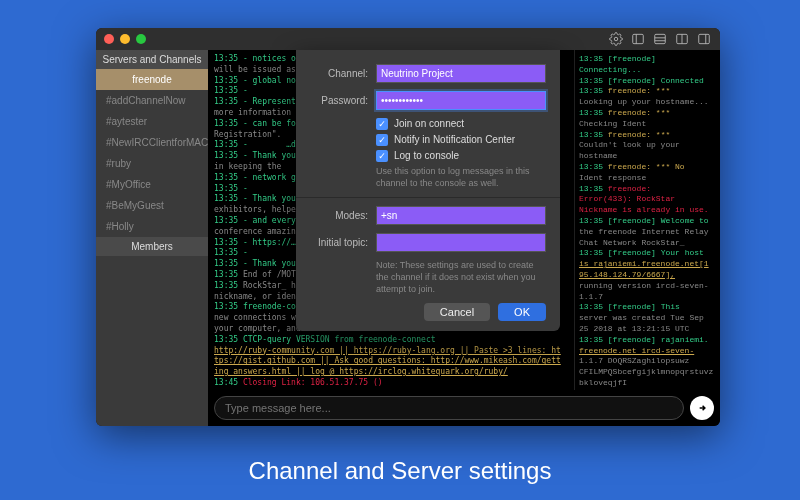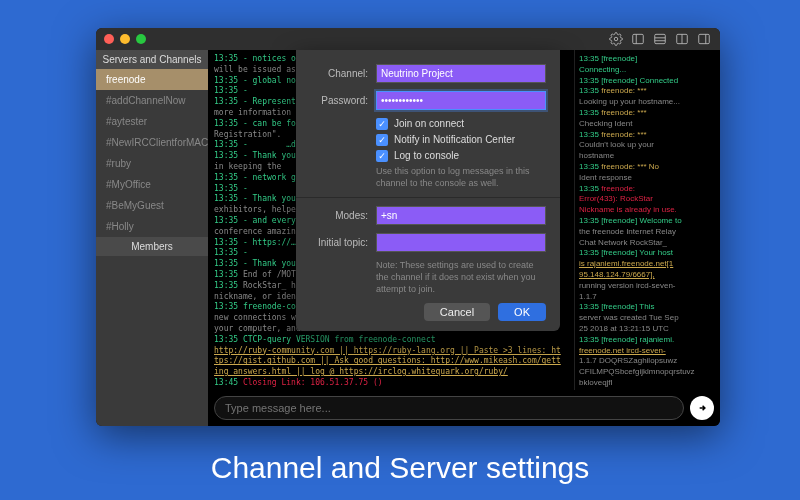--- a/index.html
+++ b/index.html
@@ -10,21 +10,21 @@
     font-size: 11px;
     color: #ccc;
     overflow: hidden;
     position: relative;
   }
   .caption {
     position: absolute;
     bottom: 15px; left: 0; right: 0;
     text-align: center;
     color: #fff;
-    font-size: 30px;
+    font-size: 24px;
     font-weight: 300;
   }
   .window {
     position: absolute;
     top: 28px; left: 88px;
     width: 624px; height: 398px;
     background: #1b1b1b;
     border-radius: 6px;
     box-shadow: 0 10px 40px rgba(0,0,0,.5);
     display: flex;
@@ -62,20 +62,21 @@
     text-align: center;
   }
   .sb-item {
     padding: 5px 10px;
     color: #888;
     cursor: pointer;
   }
   .sb-item.sel {
     background: #a68f6a;
     color: #fff;
+    text-align: center;
   }
   .main { flex:1; display:flex; flex-direction:column; min-width:0; background:#000; }
   .chat-row { flex:1; display:flex; min-height:0; }
   .chat {
     flex:1;
     padding: 4px 6px;
     font-family: Menlo, Consolas, monospace;
     font-size: 8px;
     line-height: 1.35;
     overflow: hidden;
@@ -85,21 +86,21 @@
   .chat .l { white-space: pre-wrap; word-break: break-all; }
   .ts { color:#3c8; }
   .grn { color:#3c8; }
   .yel { color:#cca94e; }
   .lnk { color:#cca94e; text-decoration: underline; }
   .red { color:#d24; }
   .side {
     width: 146px;
     border-left: 1px solid #222;
     padding: 4px 4px;
-    font-family: Liberation Sans, sans-serif;
+    font-family: Liberation Mono, monospace;
     font-size: 8px;
     line-height: 1.35;
     color:#888;
     overflow:hidden;
   }
   .side .l { white-space: pre-wrap; word-break: break-all; }
   .input-row {
     padding: 6px;
     display:flex; gap:6px; align-items:center;
   }

